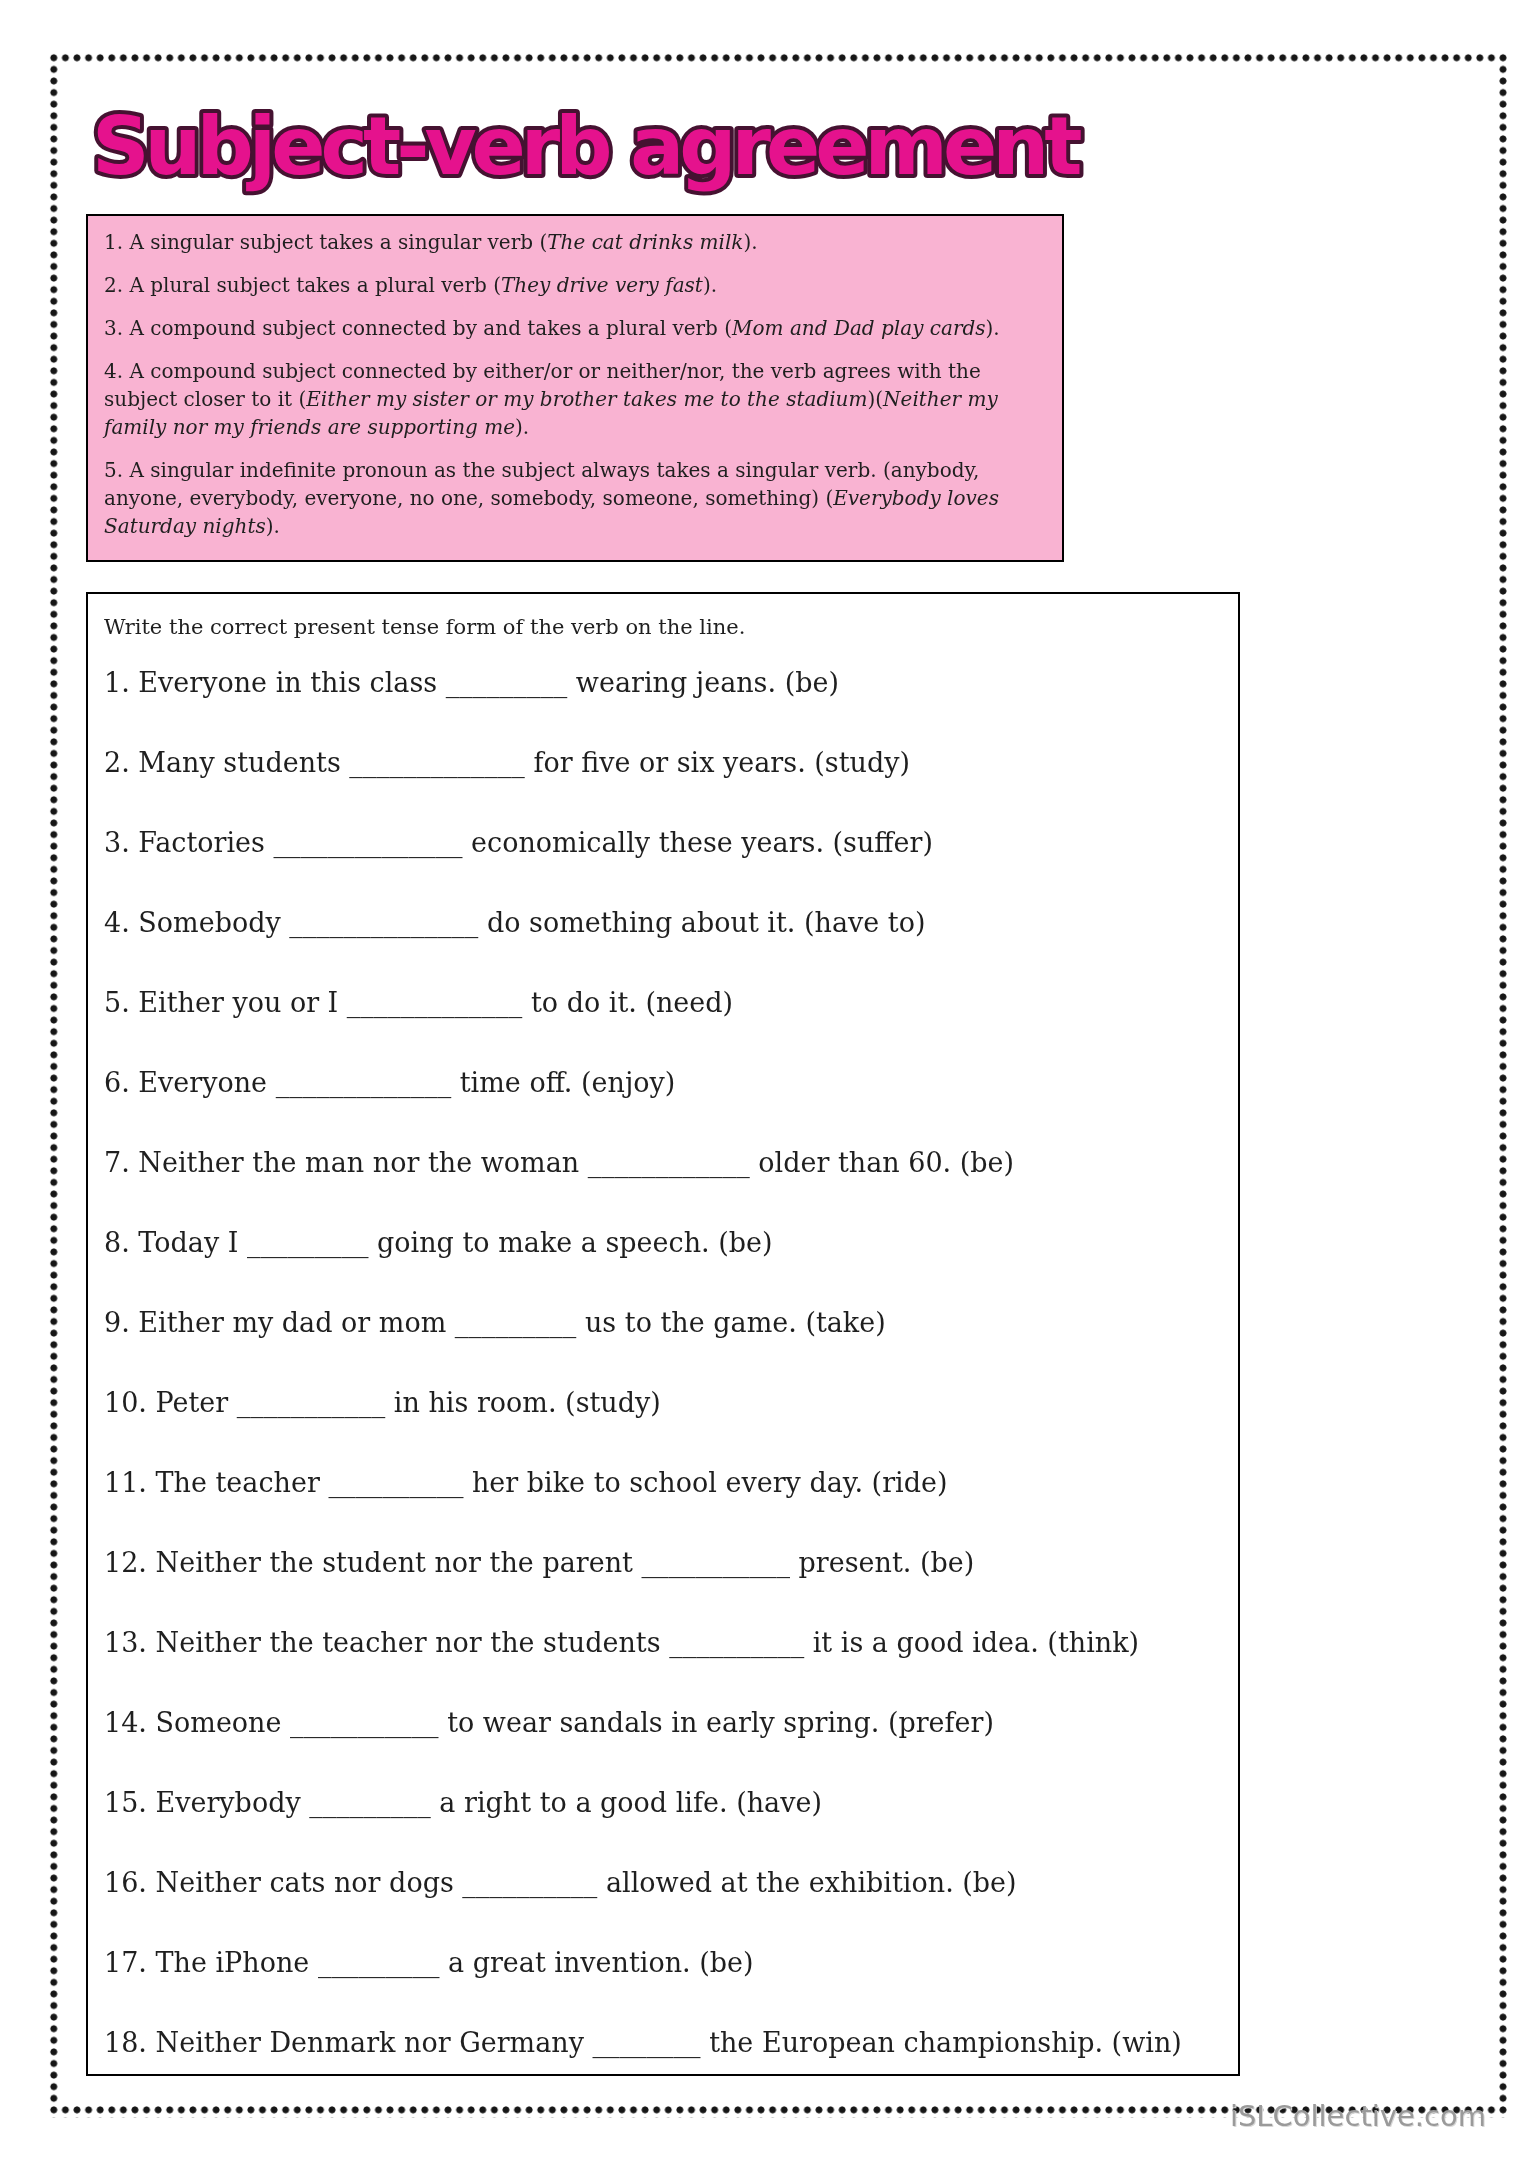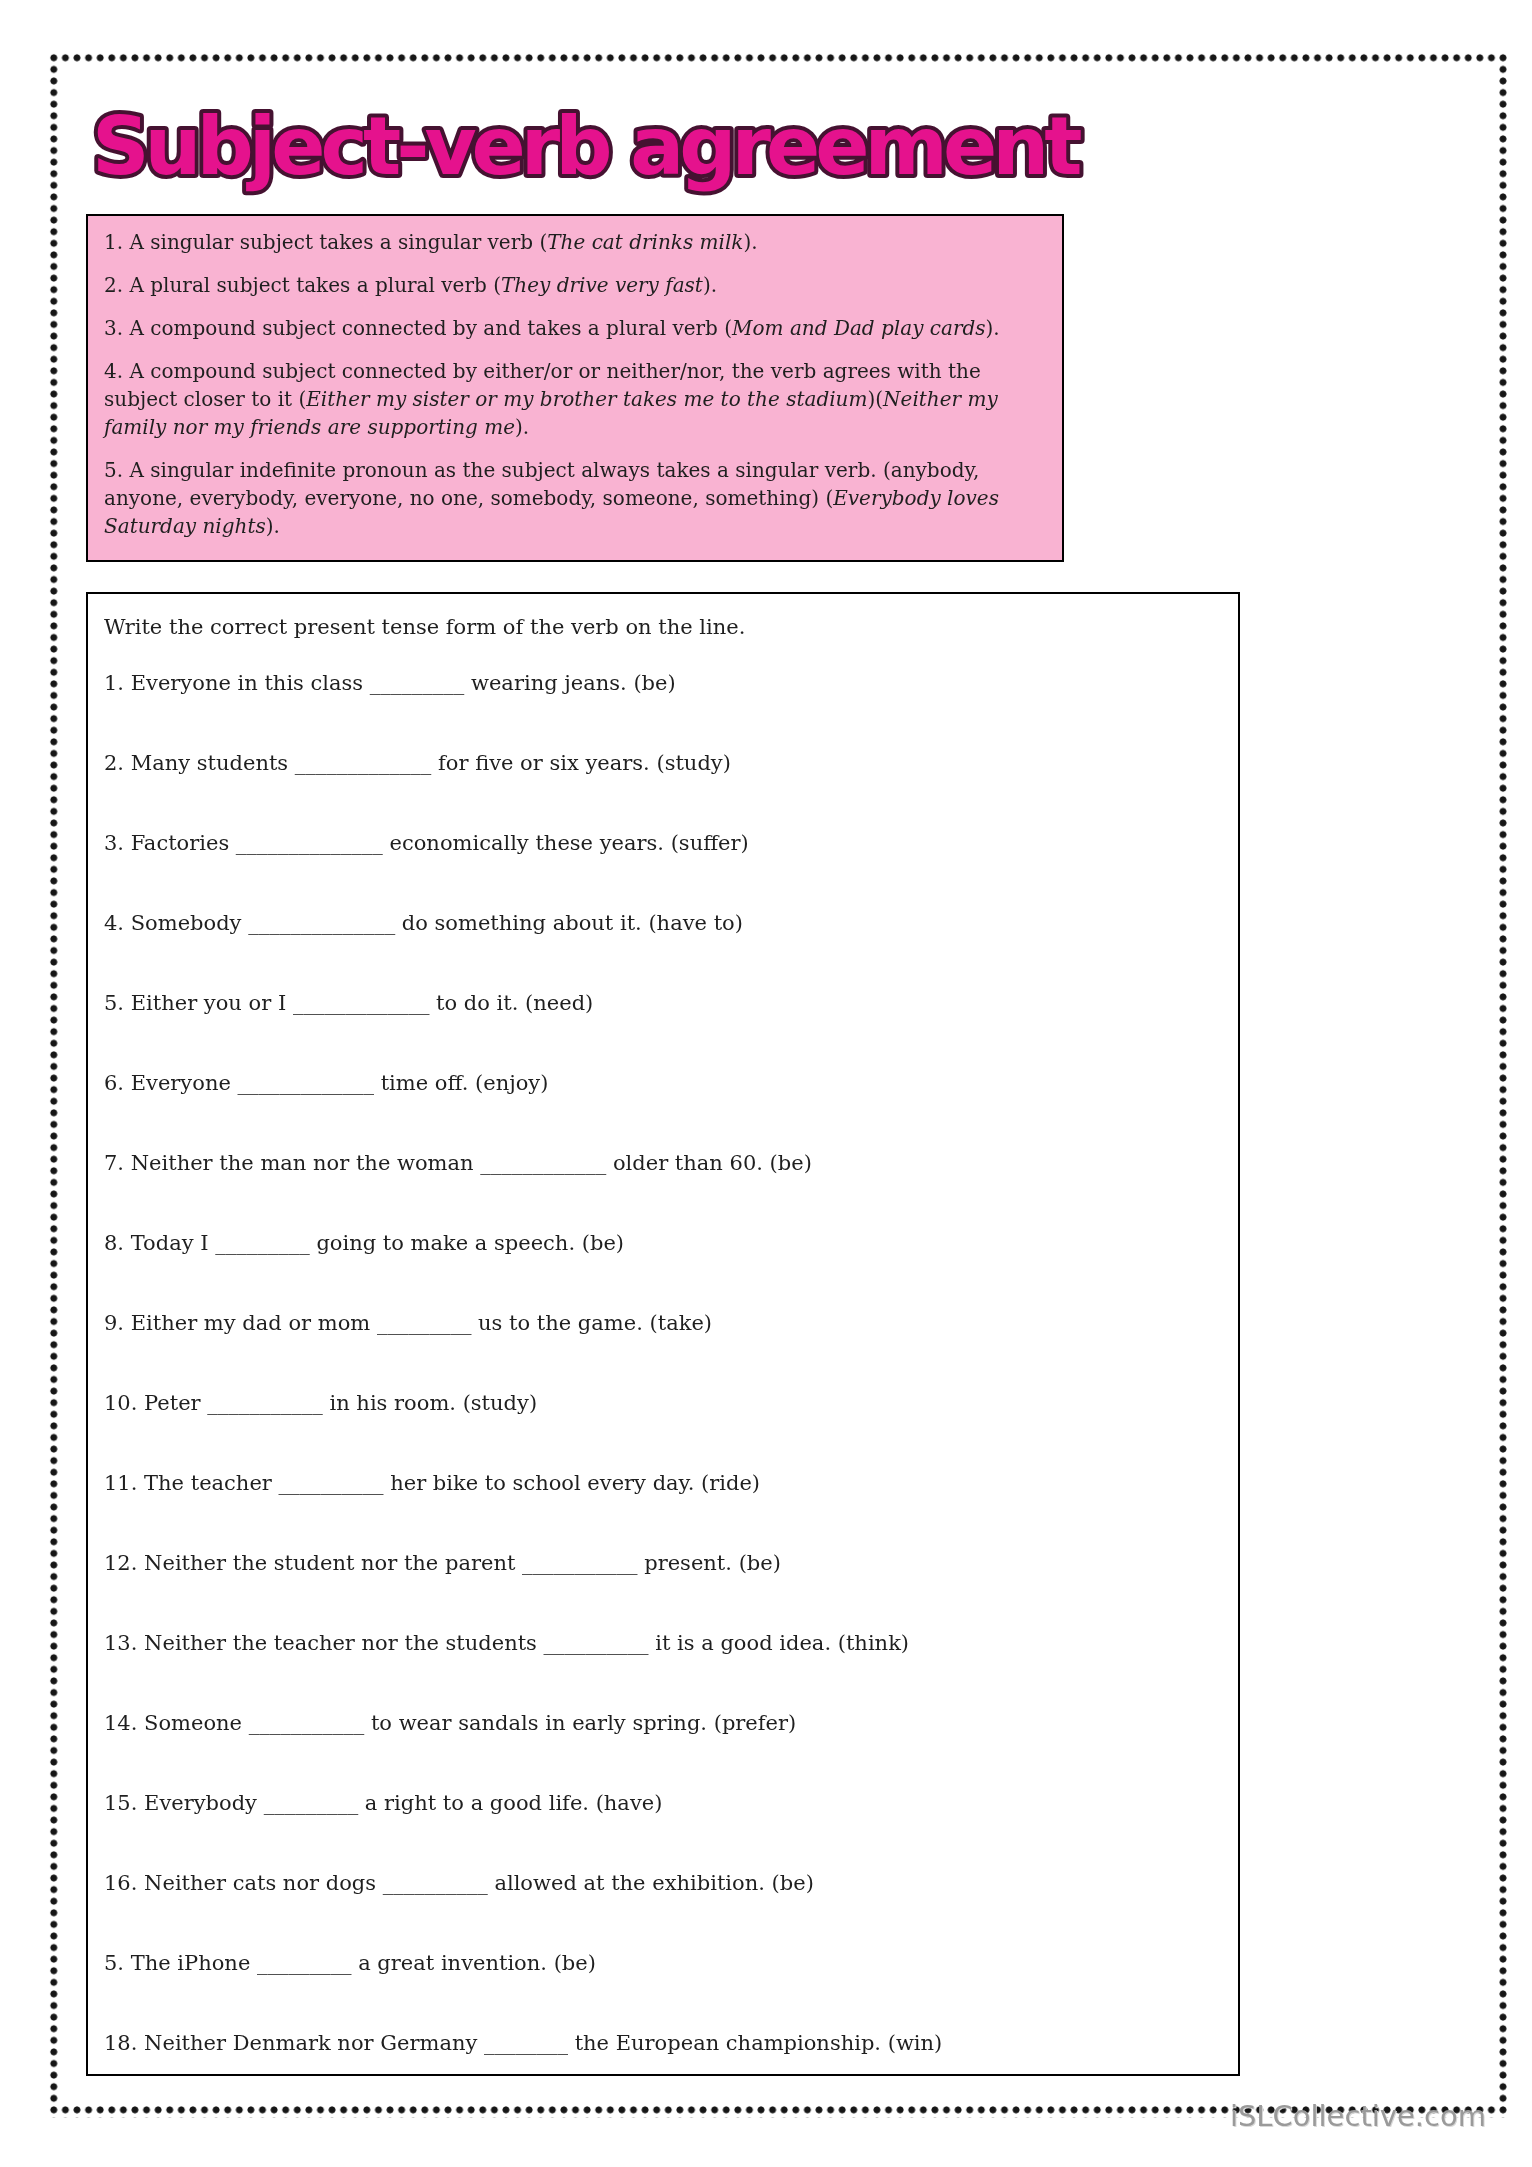--- a/index.html
+++ b/index.html
@@ -37,21 +37,21 @@
     border:2px solid var(--box-border);padding:12px 16px;margin-top:12px;
   }
   .rule{margin:0 0 15px;font-size:20px;line-height:28px;}
   .rule:last-child{margin-bottom:8px;}
   .it{font-style:italic;}
   .exercise-box{
     width:1154px;background:#ffffff;border:2px solid var(--box-border);
     padding:18px 16px 6px;margin-top:30px;
   }
   .instructions{font-size:21px;line-height:30px;margin:0 0 26px;}
-  .ex-item{font-size:21px;line-height:30px;margin:0 0 50px;}
+  .ex-item{font-size:27px;line-height:30px;margin:0 0 50px;}
   .ex-item:last-child{margin-bottom:10px;}
   .footer{
     position:absolute;right:46px;bottom:34px;z-index:5;
     font-family:"DejaVu Sans", sans-serif;font-size:29px;
     color:var(--footer);text-shadow:1px 1px 0 #d8d8d8;
     text-decoration:none;
   }
 </style>
 </head>
 <body>
@@ -82,20 +82,20 @@
       <p class="ex-item">7. Neither the man nor the woman ____________ older than 60. (be)</p>
       <p class="ex-item">8. Today I _________ going to make a speech. (be)</p>
       <p class="ex-item">9. Either my dad or mom _________ us to the game. (take)</p>
       <p class="ex-item">10. Peter ___________ in his room. (study)</p>
       <p class="ex-item">11. The teacher __________ her bike to school every day. (ride)</p>
       <p class="ex-item">12. Neither the student nor the parent ___________ present. (be)</p>
       <p class="ex-item">13. Neither the teacher nor the students __________ it is a good idea. (think)</p>
       <p class="ex-item">14. Someone ___________ to wear sandals in early spring. (prefer)</p>
       <p class="ex-item">15. Everybody _________ a right to a good life. (have)</p>
       <p class="ex-item">16. Neither cats nor dogs __________ allowed at the exhibition. (be)</p>
-      <p class="ex-item">5. The iPhone _________ a great invention. (be)</p>
+      <p class="ex-item">17. The iPhone _________ a great invention. (be)</p>
       <p class="ex-item">18. Neither Denmark nor Germany ________ the European championship. (win)</p>
     </div>
 
   </div>
 </div>
 
 <a class="footer" href="#">iSLCollective.com</a>
 
 </body></html>

